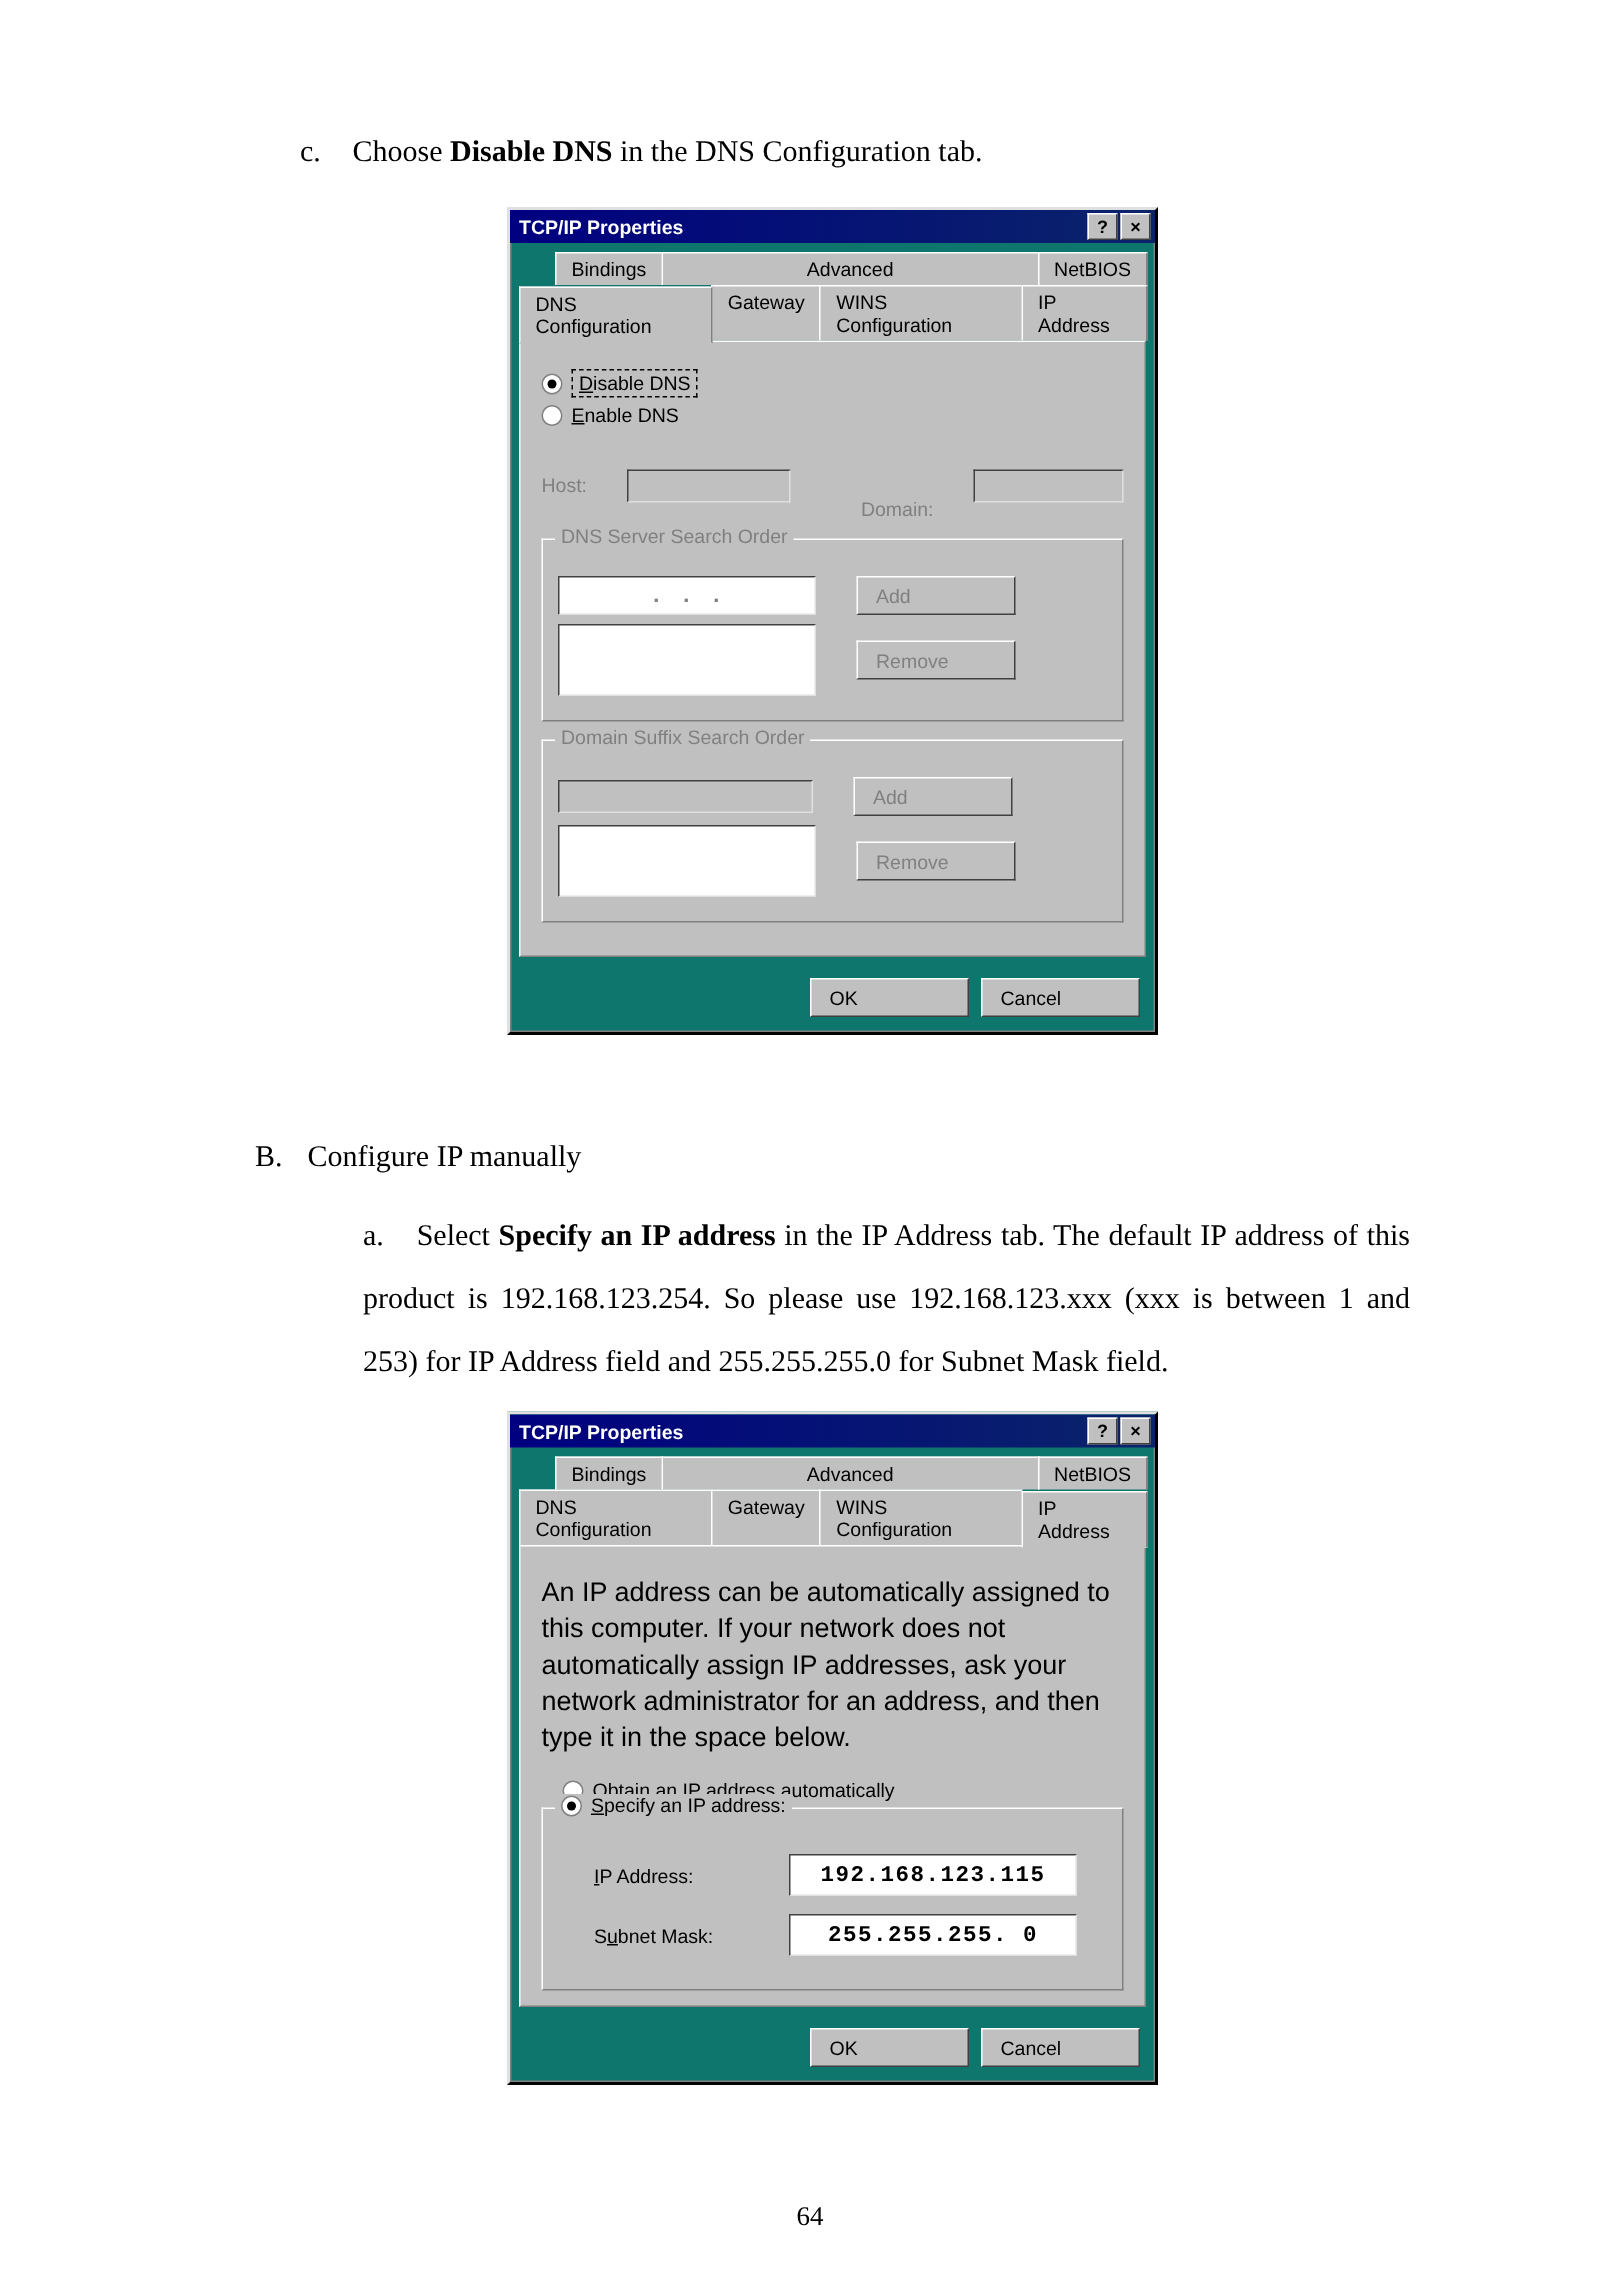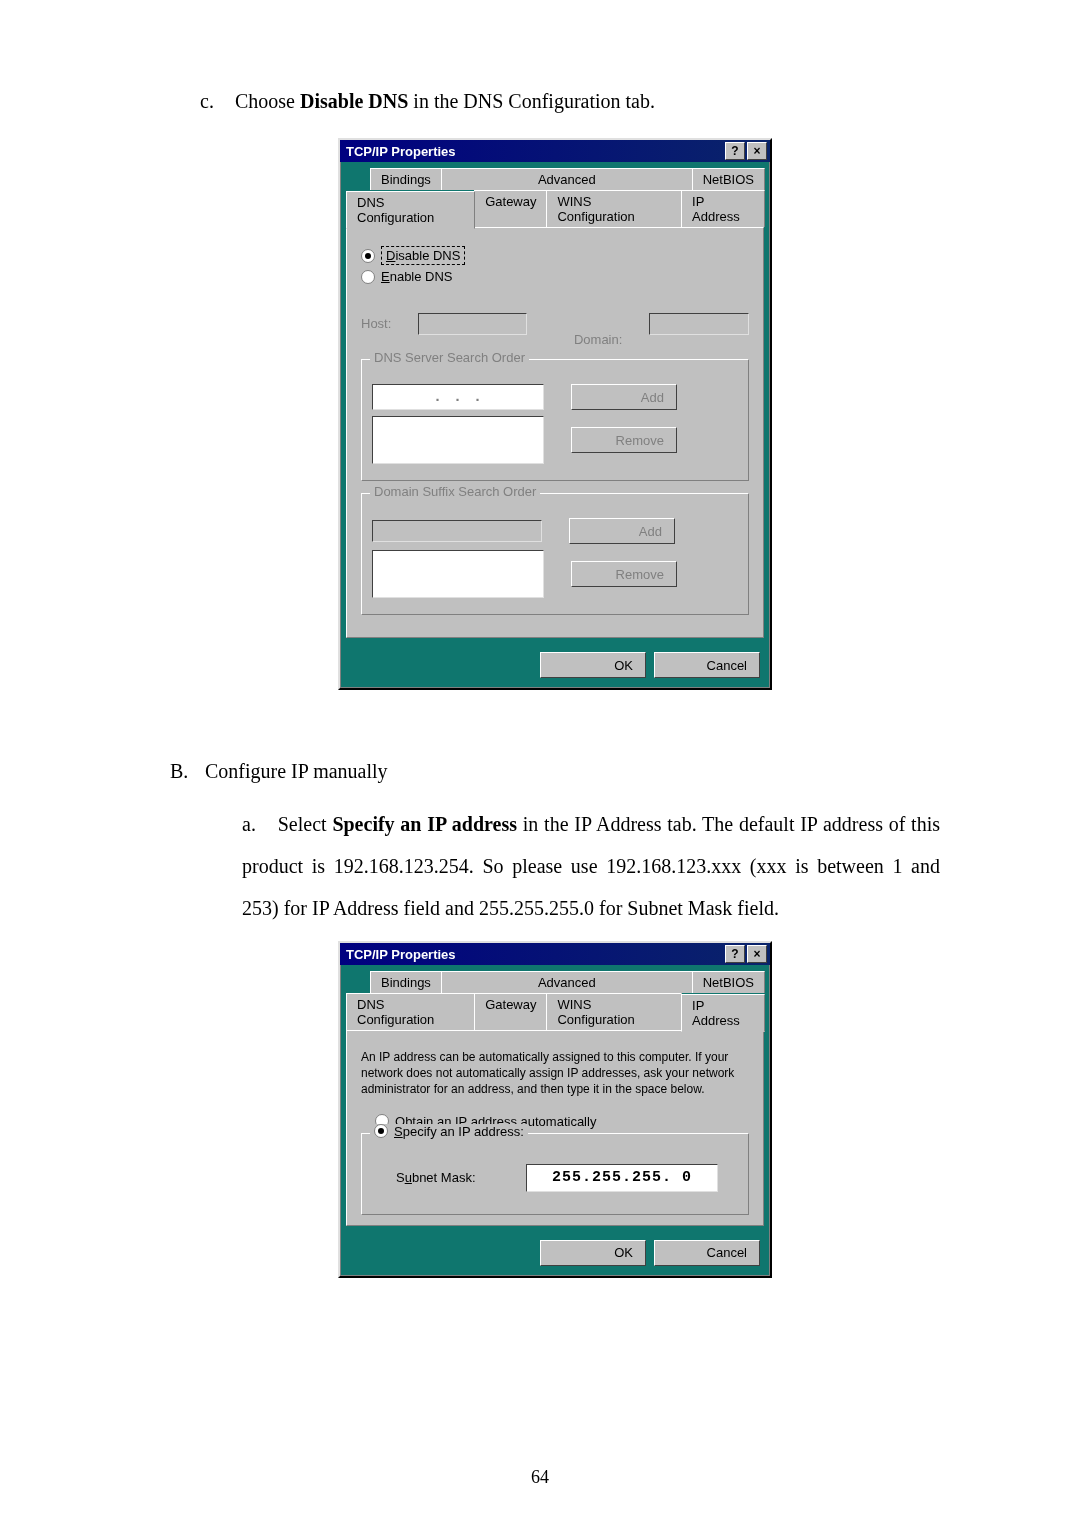--- a/index.html
+++ b/index.html
@@ -150,38 +150,38 @@
     font-size: 15px; font-weight: bold;
     letter-spacing: 1px;
   }
   .ipbox.disabled { color: #808080; background:#fff;}
   .btn {
     min-width: 80px; height: 24px;
     background: #c0c0c0;
     border: 1px solid #fff;
     border-right-color: #404040;
     border-bottom-color: #404040;
-    display: inline-flex; align-items: center; justify-content: flex-end;
+    display: inline-flex; align-items: center; justify-content: flex-start;
     padding: 0 12px;
   }
   .btn.disabled { color: #808080; }
   .listbox {
     width: 170px; height: 46px; background: #fff;
     border: 1px solid #808080;
     border-top-color: #404040;
     border-left-color: #404040;
     border-right-color: #e0e0e0;
     border-bottom-color: #e0e0e0;
   }
   .btnrow {
     display: flex; justify-content: flex-end; gap: 8px;
     padding: 8px 10px 10px 0;
   }
   .desc {
-    font-size: 12px;
+    font-size: 18px;
     line-height: 1.35;
     margin: 4px 0 16px 0;
   }
   .specify-group {
     border: 1px solid #808080;
     border-left-color: #fff;
     border-top-color: #fff;
     padding: 18px 14px 22px 14px;
     margin-top: 2px;
     position: relative;
@@ -355,20 +355,26 @@
       </div>
 
       <div class="specify-group">
         <div class="specify-legend">
           <span class="dot" style="width:12px;height:12px;border-radius:50%;background:#fff;border:1px solid #808080;display:inline-flex;align-items:center;justify-content:center;">
               <span style="width:6px;height:6px;border-radius:50%;background:#000;display:block;"></span>
             </span>
           <span><u>S</u>pecify an IP address:</span>
         </div>
         <div class="iprow">
+          <span class="lbl"><u>I</u>P Address:</span>
+          <div class="ipbox">
+              <span>192.168.123.115</span>
+            </div>
+        </div>
+        <div class="iprow">
           <span class="lbl">S<u>u</u>bnet Mask:</span>
           <div class="ipbox">
               <span>255.255.255.  0</span>
             </div>
         </div>
       </div>
     </div>
 
     <div class="btnrow">
       <div class="btn">

